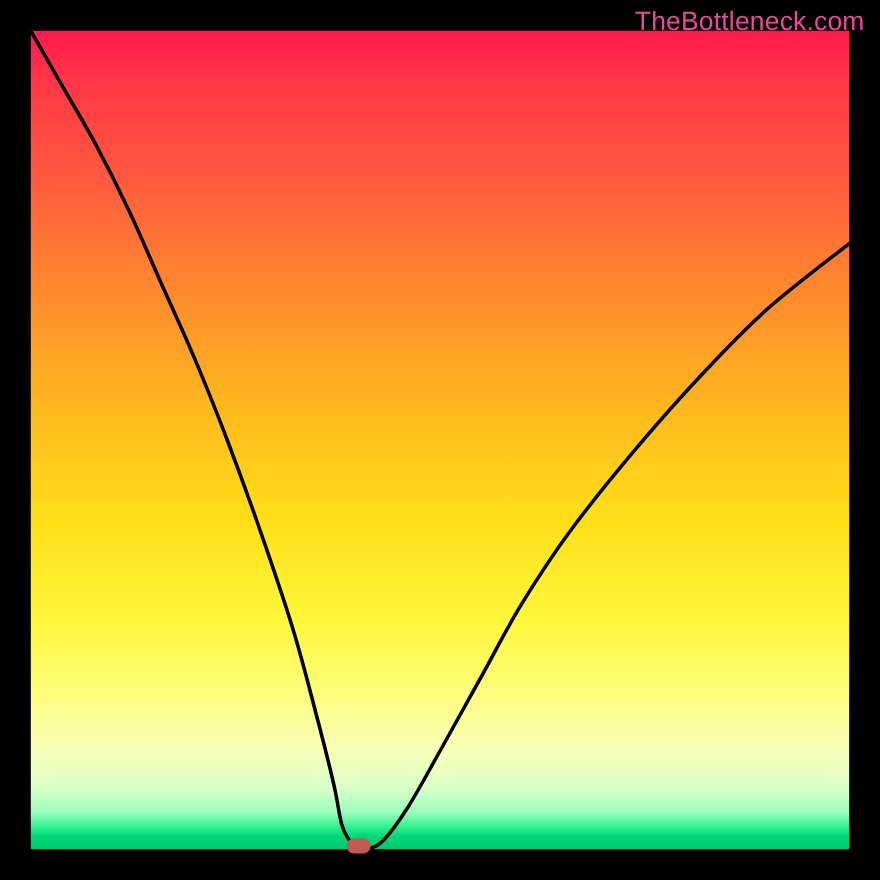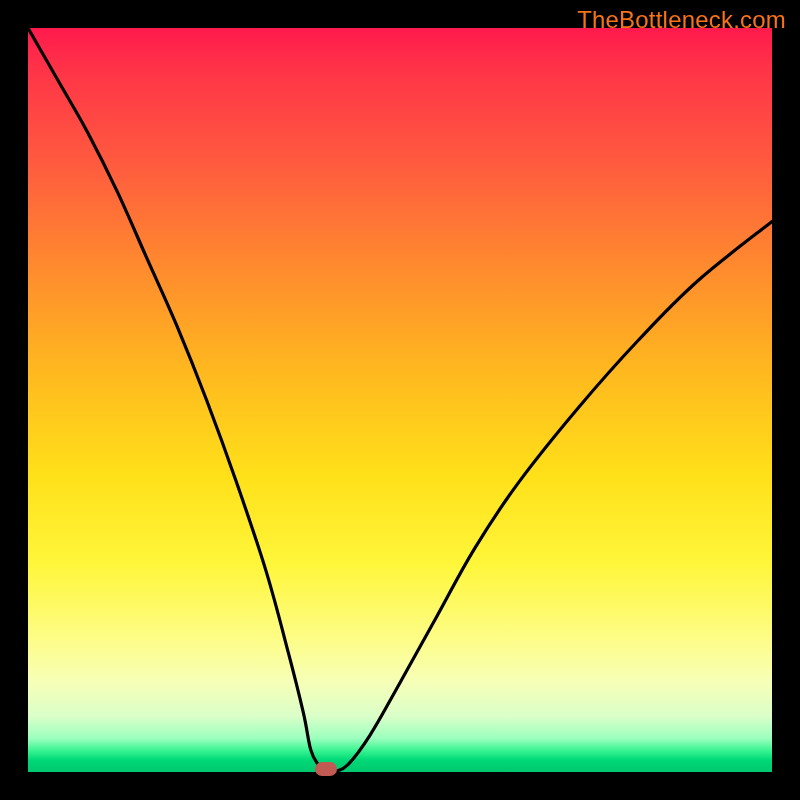--- a/index.html
+++ b/index.html
@@ -39,21 +39,21 @@
       #9bffbe 95.5%,
       #33f38f 97.2%,
       #00d877 98.4%,
       #00c86e 100%
     );
   }
   .watermark {
     position: absolute;
     top: 6px;
     right: 14px;
-    color: #f97316;
+    color: #ec4899;
     font-size: 24px;
     letter-spacing: 0.2px;
     font-weight: 500;
     user-select: none;
   }
   svg.curve {
     position: absolute;
     left: 0;
     top: 0;
     width: 744px;

